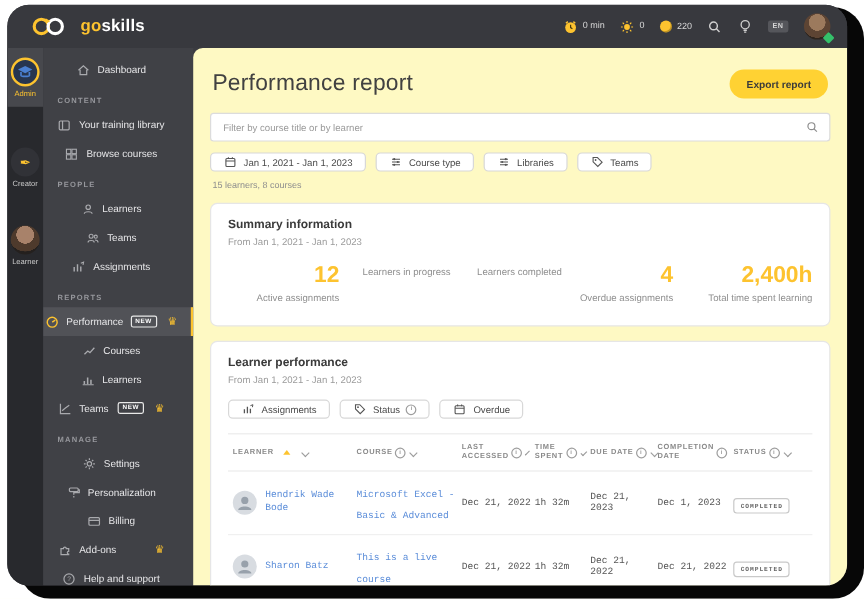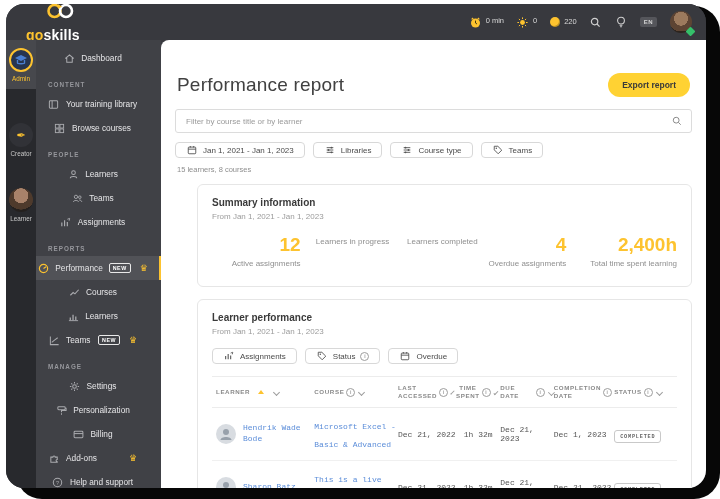--- a/index.html
+++ b/index.html
@@ -2,21 +2,21 @@
 <html><head>
 <meta charset="utf-8">
 <style>
   html,body{margin:0;padding:0;width:720px;height:499px;background:#ffffff;overflow:hidden;
     font-family:"Liberation Sans","DejaVu Sans",sans-serif;-webkit-font-smoothing:antialiased;}
   .stage{position:relative;width:720px;height:499px;}
   .shadow{position:absolute;left:16px;top:6px;width:704px;height:493px;background:#070707;border-radius:26px;}
   .app{position:absolute;left:6px;top:4px;width:700px;height:484px;background:#3a3b40;border-radius:18px;overflow:hidden;display:flex;flex-direction:column;}
   
   .topbar{height:36px;flex:0 0 36px;display:flex;align-items:center;justify-content:space-between;padding:0 14px 0 20px;background:#38393e;}
-  .logo{display:flex;align-items:flex-end;gap:7px;cursor:pointer;flex-direction:column;}
+  .logo{display:flex;align-items:flex-start;gap:7px;cursor:pointer;}
   .logo-text{font-size:14px;font-weight:700;letter-spacing:.2px;}
   .logo-text .go{color:#fdc32f;} .logo-text .skills{color:#fff;}
   .top-right{display:flex;align-items:center;gap:13px;}
   .chip{display:flex;gap:4px;font-size:7.5px;color:#d8d8d8;}
   .coin{width:10px;height:10px;border-radius:50%;background:#fdc32f;box-shadow:inset -1px -1px 0 rgba(0,0,0,.25);}
   .lang{font-size:6px;font-weight:700;color:#d5d5d5;background:#55565b;border-radius:2px;padding:2px 4px;letter-spacing:.5px;}
   .avatar-top{width:22px;height:22px;border-radius:50%;background:radial-gradient(circle at 50% 35%,#9c7a5d 0 38%,#5d4433 39% 70%,#2d241d 71%);position:relative;}
   .gem{position:absolute;right:-2px;bottom:-2px;width:7px;height:7px;background:#35c06a;transform:rotate(45deg);border-radius:1px;}
   
   .body{flex:1;display:flex;min-height:0;}
@@ -36,45 +36,45 @@
   .nav-item{display:flex;align-items:center;gap:6px;padding:6px 24px 6px 12px;cursor:pointer;position:relative;justify-content:center;}
   .nav-item .lbl{font-size:8.3px;color:#e6e6e8;white-space:nowrap;}
   .nav-item.sel{background:#515257;}
   .nav-item.sel::after{content:"";position:absolute;right:0;top:0;bottom:0;width:2px;background:#fdc32f;}
   .icn{width:12px;height:12px;flex:0 0 12px;display:flex;align-items:center;justify-content:center;}
   .icn svg{display:block;}
   .new-badge{margin-left:auto;font-size:5.3px;font-weight:700;color:#fff;border:1px solid #e9e9e9;border-radius:2px;padding:1px 3px;letter-spacing:.5px;}
   .crown{color:#fdc32f;font-size:9px;line-height:1;margin-left:3px;}
   .crown.push{margin-left:auto;}
   
-  .main{flex:1;background:#ffffff;border-top-left-radius:8px;padding:29px 14px 0;overflow:hidden;min-width:0;}
+  .main{flex:1;background:#fef9c3;border-top-left-radius:8px;padding:14px 14px 0;overflow:hidden;min-width:0;}
   .title-row{display:flex;align-items:center;justify-content:space-between;margin:4px 2px 12px;}
   .page-title{font-size:19px;font-weight:400;color:#414141;letter-spacing:.2px;}
   .export-btn{background:#ffd233;border:none;border-radius:12px;padding:7px 14px;font-size:8.5px;font-weight:700;color:#3a3a3a;cursor:pointer;}
   .search-box{display:flex;align-items:center;background:#fff;border:1px solid #dcdcdc;border-radius:3px;height:22px;padding:0 8px;}
   .search-box input{flex:1;border:none;outline:none;font-size:8px;color:#444;background:transparent;font-family:inherit;}
   .search-box input::placeholder{color:#9a9a9a;}
   .filters{display:flex;gap:8px;margin-top:9px;}
   .fbtn{display:flex;align-items:center;gap:5px;background:#fff;border:1px solid #d8d8d8;border-radius:4px;height:16px;padding:0 10px;font-size:8px;color:#4a4a4a;font-weight:500;cursor:pointer;font-family:inherit;}
   .results{font-size:7.5px;color:#8e8e8e;margin:7px 2px 0;}
-  .card{background:#fff;border:1px solid #e6e6e6;border-radius:6px;padding:12px 14px;margin-top:10px;margin-left:22px;}
+  .card{background:#fff;border:1px solid #e6e6e6;border-radius:6px;padding:12px 14px;margin-top:10px;}
   .card h3{margin:0;font-size:10px;font-weight:700;color:#3a3a3a;}
   .card .sub{font-size:8px;color:#9b9b9b;margin-top:4px;}
   .stats{display:flex;margin:13px 0 6px;}
   .stat{flex:1;text-align:right;}
   .stat.wide{flex:1.25;}
   .stat .num{font-size:19px;font-weight:700;color:#fdc32f;}
   .stat .lab{font-size:8px;color:#8f8f8f;margin-top:3px;}
   
   .tbl{margin-top:12px;}
   .thead{display:flex;align-items:center;border-top:1px solid #ececec;border-bottom:1px solid #ececec;padding:7px 0;}
   .th{font-size:6.2px;font-weight:700;color:#8a8a8a;letter-spacing:.6px;display:flex;align-items:center;gap:2px;cursor:pointer;line-height:1.3;}
   .trow{display:flex;align-items:center;padding:8px 0;border-bottom:1px solid #f0f0f0;font-family:Liberation Mono, monospace;}
   .c-learner{width:22%;display:flex;align-items:center;gap:7px;padding-left:4px;box-sizing:border-box;}
-  .c-course{width:18%;} .c-last{width:12.5%;} .c-time{width:9.5%;text-align:center;} .c-due{width:11.5%;} .c-comp{width:13%;} .c-status{width:13.5%;}
+  .c-course{width:18%;} .c-last{width:12.5%;} .c-time{width:9.5%;} .c-due{width:11.5%;} .c-comp{width:13%;} .c-status{width:13.5%;}
   .av{width:20px;height:20px;border-radius:50%;background:#d8dce1;flex:0 0 20px;display:flex;align-items:center;justify-content:center;overflow:hidden;}
   .link{font-size:8px;color:#5b8dd9;cursor:pointer;line-height:1.35;}
   .cell{font-size:8px;color:#555;}
   .status-badge{display:inline-block;font-size:5.2px;font-weight:700;letter-spacing:.8px;color:#666;border:1px solid #c9c9c9;border-radius:3px;padding:2.5px 5px;background:#fff;}
   .info{width:7px;height:7px;border:1px solid #9d9d9d;border-radius:50%;font-size:5px;color:#9d9d9d;display:inline-flex;align-items:center;justify-content:center;font-weight:700;flex:0 0 7px;cursor:pointer;}
   .chev{width:4px;height:4px;border-right:1px solid #9d9d9d;border-bottom:1px solid #9d9d9d;transform:rotate(45deg);margin-left:2px;display:inline-block;cursor:pointer;}
   .tri-up{width:0;height:0;border-left:3px solid transparent;border-right:3px solid transparent;border-bottom:4px solid #fdc32f;display:inline-block;margin:0 1px;}
 </style>
 </head>
 <body>
@@ -339,37 +339,37 @@
                   <rect x="1.5" y="2.5" width="9" height="8" rx="1" fill="none" stroke="#555" stroke-width="1.1"></rect>
                   <path d="M1.5 5 H10.5 M4 1.2 V3 M8 1.2 V3" stroke="#555" stroke-width="1.1"></path>
                 </svg>
               </span>
             <span>Jan 1, 2021 - Jan 1, 2023</span>
           </button>
           <button class="fbtn">
             <span class="icn">
                 <svg width="10" height="10" viewBox="0 0 12 12">
                   <path d="M2 3.2 H10 M2 6 H10 M2 8.8 H10" stroke="#555" stroke-width="1.1"></path>
+                  <circle cx="4.2" cy="3.2" r="1.1" fill="#555"></circle>
+                  <circle cx="7.8" cy="6" r="1.1" fill="#555"></circle>
+                  <circle cx="4.2" cy="8.8" r="1.1" fill="#555"></circle>
+                </svg>
+              </span>
+            <span>Course type</span>
+          </button>
+          <button class="fbtn">
+            <span class="icn">
+                <svg width="10" height="10" viewBox="0 0 12 12">
+                  <path d="M2 3.2 H10 M2 6 H10 M2 8.8 H10" stroke="#555" stroke-width="1.1"></path>
                   <circle cx="7.8" cy="3.2" r="1.1" fill="#555"></circle>
                   <circle cx="4.2" cy="6" r="1.1" fill="#555"></circle>
                   <circle cx="7.8" cy="8.8" r="1.1" fill="#555"></circle>
                 </svg>
               </span>
             <span>Libraries</span>
-          </button>
-          <button class="fbtn">
-            <span class="icn">
-                <svg width="10" height="10" viewBox="0 0 12 12">
-                  <path d="M2 3.2 H10 M2 6 H10 M2 8.8 H10" stroke="#555" stroke-width="1.1"></path>
-                  <circle cx="4.2" cy="3.2" r="1.1" fill="#555"></circle>
-                  <circle cx="7.8" cy="6" r="1.1" fill="#555"></circle>
-                  <circle cx="4.2" cy="8.8" r="1.1" fill="#555"></circle>
-                </svg>
-              </span>
-            <span>Course type</span>
           </button>
           <button class="fbtn">
             <span class="icn">
                 <svg width="10" height="10" viewBox="0 0 12 12">
                   <path d="M1.5 1.5 H5.8 L10.5 6.2 L6.2 10.5 L1.5 5.8 Z" fill="none" stroke="#555" stroke-width="1.1"></path>
                   <circle cx="4" cy="4" r=".9" fill="#555"></circle>
                 </svg>
               </span>
             <span>Teams</span>
           </button>

